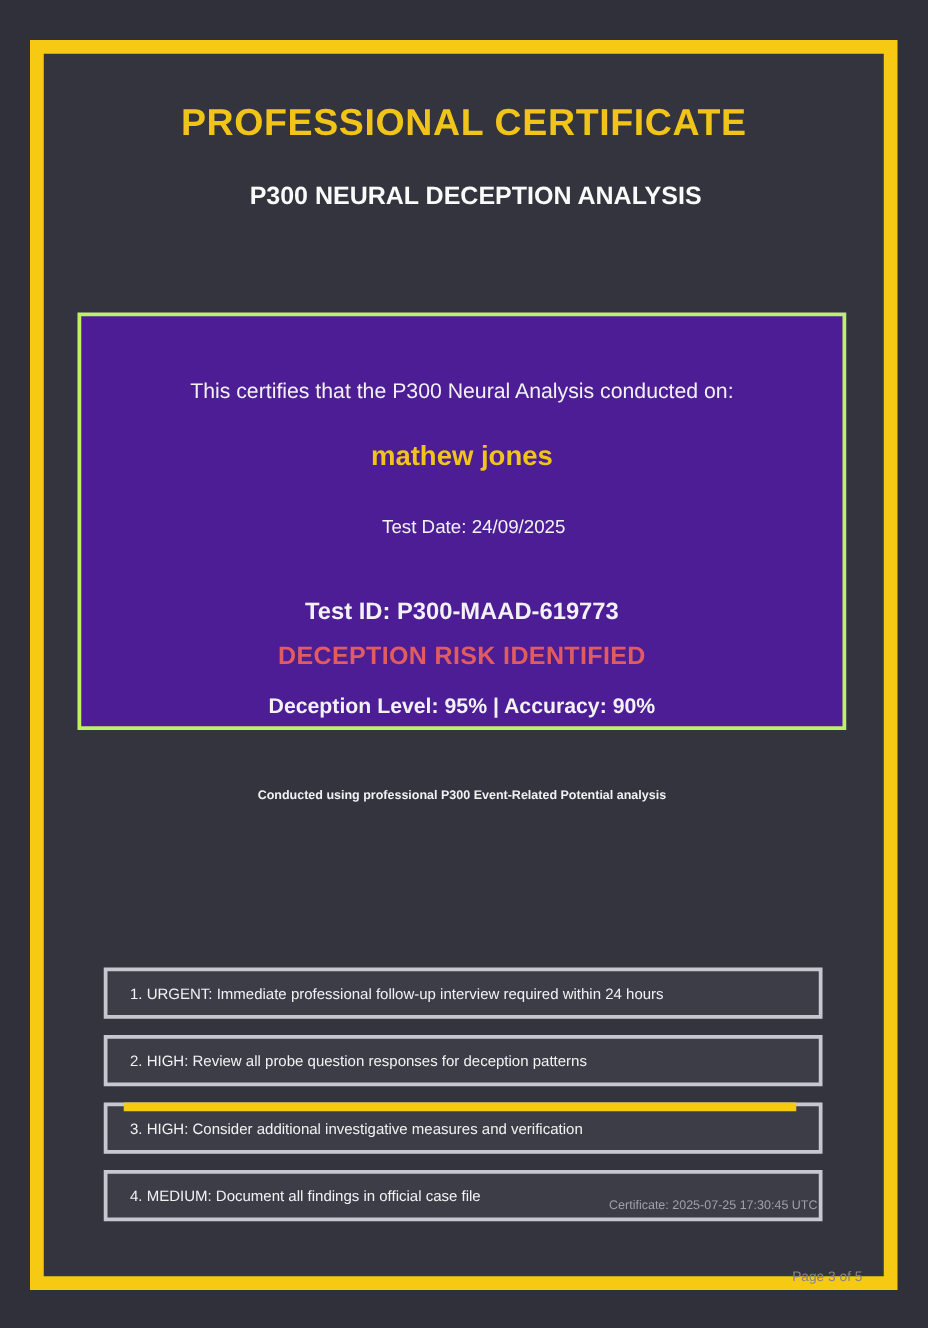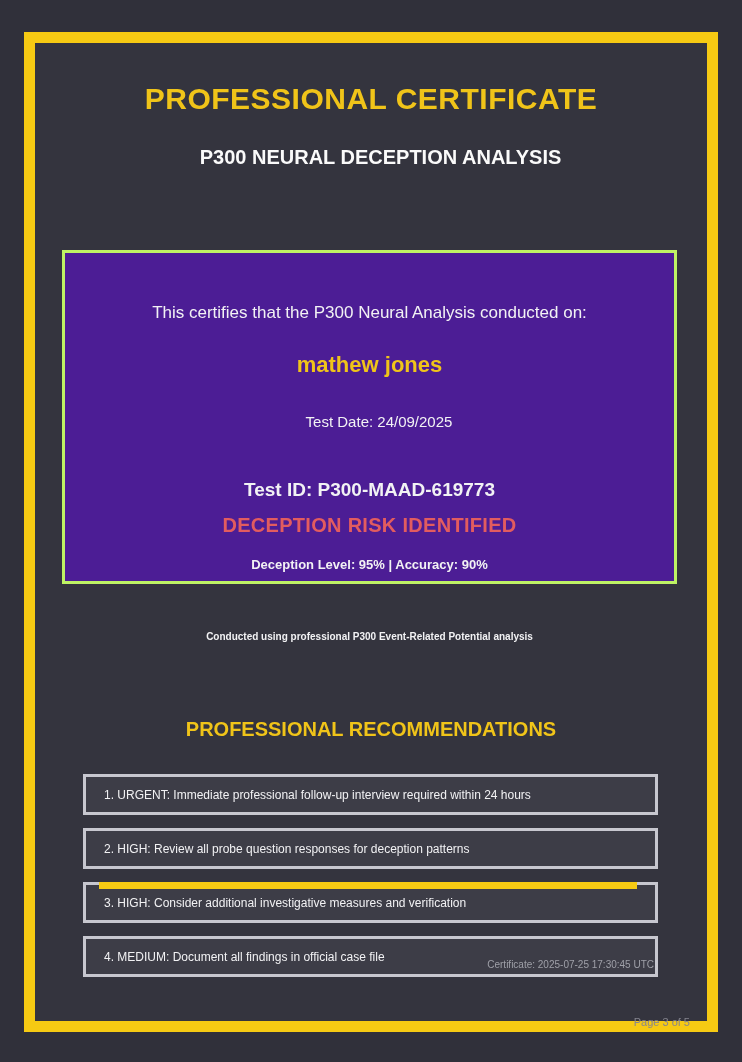--- a/index.html
+++ b/index.html
@@ -64,21 +64,21 @@
     right: 0;
     text-align: center;
     white-space: nowrap;
     color: #f2f2f4;
   }
   .cert-intro   { top: 49px;  font-size: 17px; line-height: 22px; }
   .cert-name    { top: 99px;  font-size: 22px; line-height: 26px; font-weight: bold; color: #f0c419; }
   .cert-date    { top: 159px; font-size: 15px; line-height: 20px; font-weight: normal; padding-left: 19px; }
   .cert-id      { top: 187px; font-size: 19px; line-height: 20px; font-weight: bold; margin-top: 40px; }
   .cert-result  { top: 260px; font-size: 20px; line-height: 24px; font-weight: bold; color: #e25c5f; letter-spacing: 0.3px; }
-  .cert-metrics { top: 302px; font-size: 13px; line-height: 20px; font-weight: bold; }
+  .cert-metrics { top: 302px; font-size: 17px; line-height: 20px; font-weight: bold; }
   .cert-method  { top: 375px; font-size: 10px; line-height: 18px; font-weight: bold; }
   .rec-heading {
     top: 717px;
     font-size: 20px;
     line-height: 24px;
     font-weight: bold;
     color: #f0c419;
   }
   .rec-box {
     position: absolute;
@@ -141,21 +141,20 @@
   <div class="cert-box">
     <div class="cert-row cert-intro">This certifies that the P300 Neural Analysis conducted on:</div>
     <div class="cert-row cert-name">mathew jones</div>
     <div class="cert-row cert-date">Test Date: 24/09/2025</div>
     <div class="cert-row cert-id">Test ID: P300-MAAD-619773</div>
     <div class="cert-row cert-result">DECEPTION RISK IDENTIFIED</div>
     <div class="cert-row cert-metrics">Deception Level: 95% | Accuracy: 90%</div>
     <div class="cert-row cert-method">Conducted using professional P300 Event-Related Potential analysis</div>
   </div>
 
-  <div class="center-line rec-heading">PROFESSIONAL RECOMMENDATIONS</div>
 
   <div class="rec-box rec-box-1">
     <span>1. URGENT: Immediate professional follow-up interview required within 24 hours</span>
   </div>
 
   <div class="rec-box rec-box-2">
     <span>2. HIGH: Review all probe question responses for deception patterns</span>
   </div>
 
   <div class="rec-box rec-box-3">

